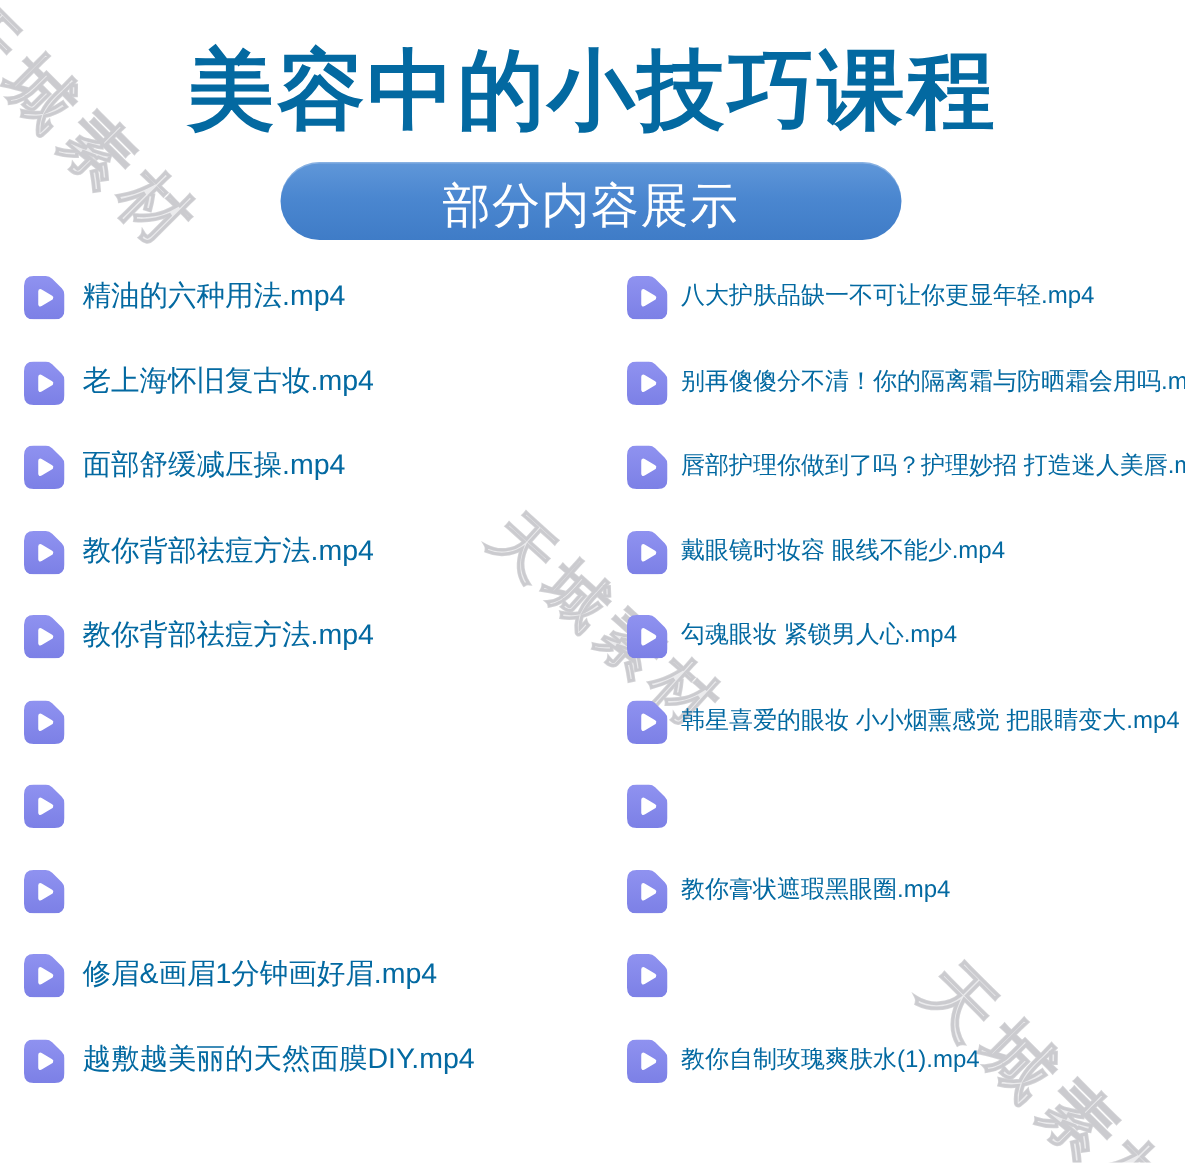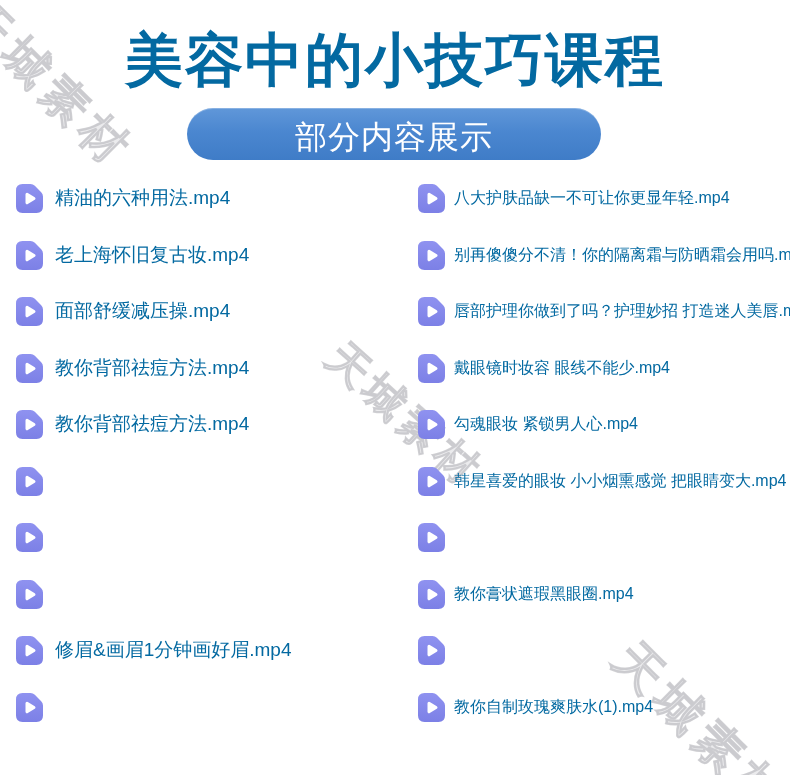--- a/index.html
+++ b/index.html
@@ -122,20 +122,21 @@
 <div class="row col-left" style="top:635px">
   <svg class="vficon">
       <use href="#icon-vfile"></use>
     </svg>
   <span class="fname">修眉&amp;画眉1分钟画好眉.mp4</span>
 </div>
 <div class="row col-left" style="top:692px">
   <svg class="vficon">
       <use href="#icon-vfile"></use>
     </svg>
+  <span class="fname">越敷越美丽的天然面膜DIY.mp4</span>
 </div>
 
 <div class="row col-right" style="top:183px">
   <svg class="vficon">
       <use href="#icon-vfile"></use>
     </svg>
   <span class="fname">八大护肤品缺一不可让你更显年轻.mp4</span>
 </div>
 <div class="row col-right" style="top:240px">
   <svg class="vficon">

